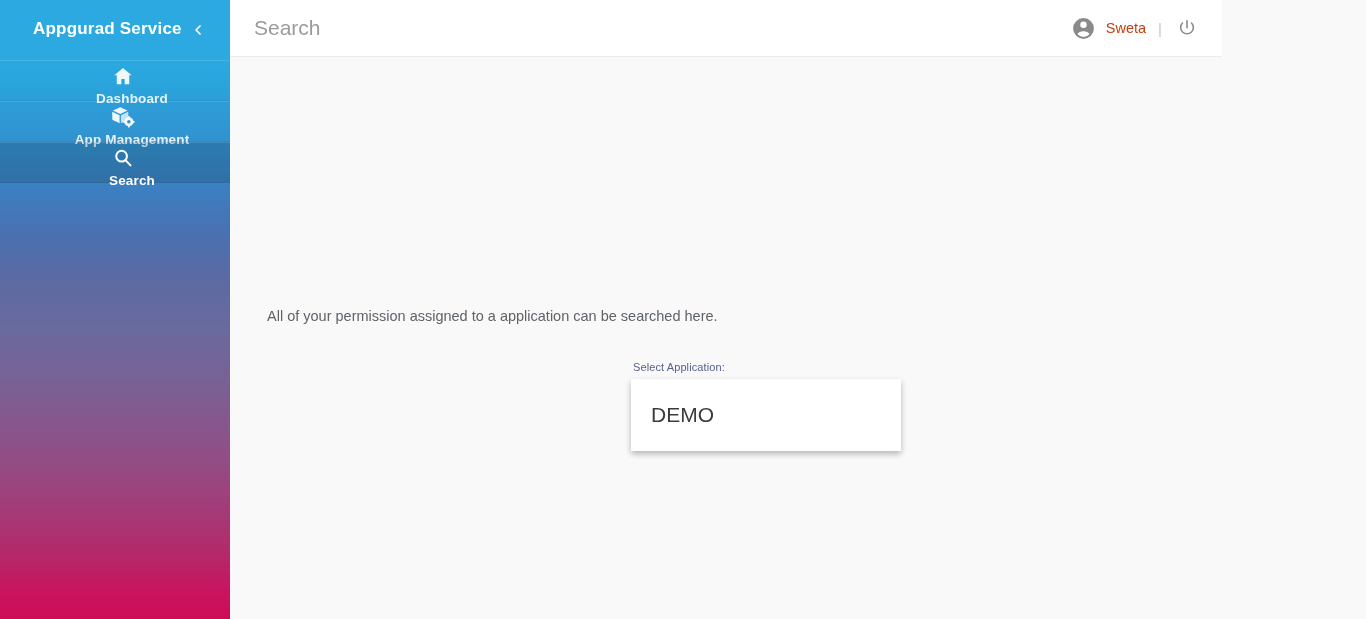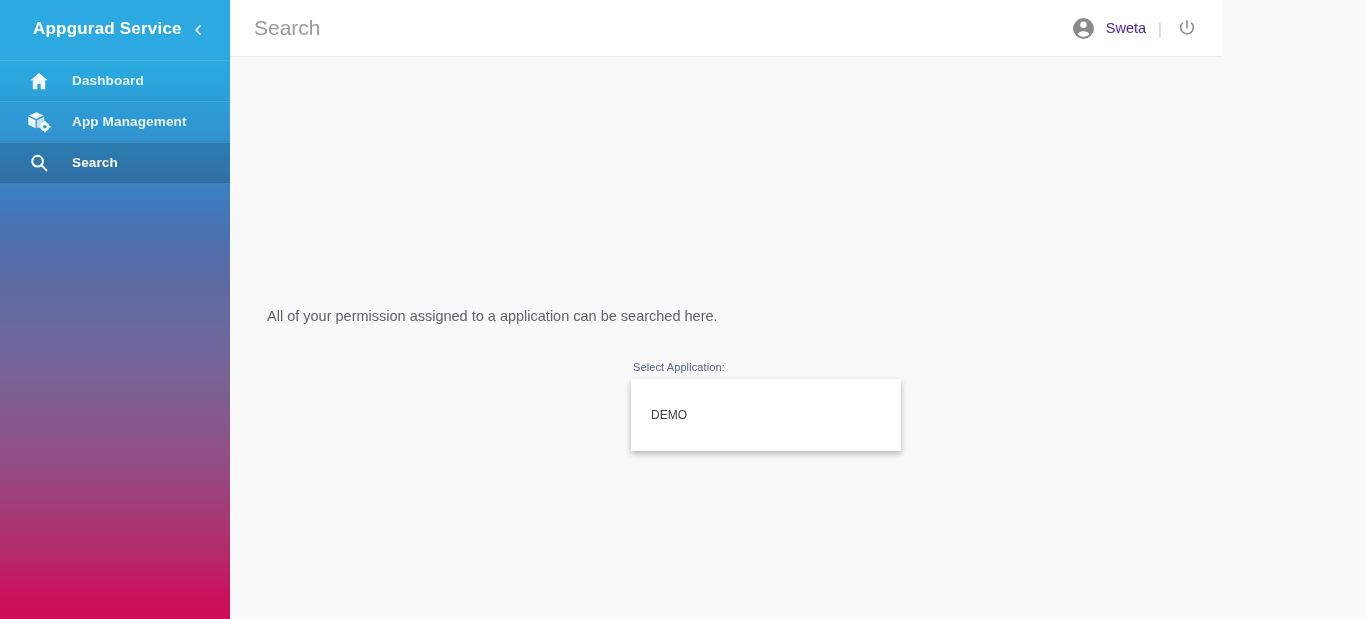--- a/index.html
+++ b/index.html
@@ -58,25 +58,26 @@
     cursor: pointer;
     margin-right: 5px;
   }
   .collapse-btn svg { display:block; }
 
   .nav { width: 100%; }
   .nav-item {
     height: 41px;
     display: flex;
     align-items: center;
-    padding-left: 24px;
+    padding-left: 16px;
     border-top: 1px solid rgba(255,255,255,0.10);
     border-bottom: 1px solid rgba(0,0,0,0.05);
     cursor: pointer;
     position: relative;
+    flex-direction: column;
   }
   .nav-item:first-child { border-top: 1px solid rgba(255,255,255,0.14); }
   .nav-item.active { background: rgba(0,0,0,0.14); }
   .nav-icon {
     width: 30px;
     display: flex;
     align-items: center;
     justify-content: center;
     flex: 0 0 30px;
   }
@@ -128,21 +129,21 @@
   }
   .user-chip {
     display: flex;
     align-items: center;
     cursor: pointer;
   }
   .user-chip svg { display:block; }
   .user-name {
     margin-left: 10px;
     font-size: 14.5px;
-    color: #4c1d95;
+    color: #c2410c;
   }
   .divider-pipe {
     color: #c7c7c7;
     font-size: 15px;
     margin: 0 12px 0 12px;
   }
   .power-btn {
     width: 26px; height: 26px;
     display: flex; align-items: center; justify-content: center;
     cursor: pointer;
@@ -204,21 +205,21 @@
     width: 270px;
     height: 72px;
     background: #ffffff;
     box-shadow: 0 3px 6px rgba(0,0,0,0.16), 0 3px 6px rgba(0,0,0,0.12);
     display: flex;
     align-items: center;
     z-index: 2;
   }
   .dropdown-option {
     padding-left: 20px;
-    font-size: 12px;
+    font-size: 21px;
     color: #3c3c3c;
     width: 100%;
     height: 100%;
     display: flex;
     align-items: center;
     cursor: pointer;
   }
 </style>
 </head>
 <body>

